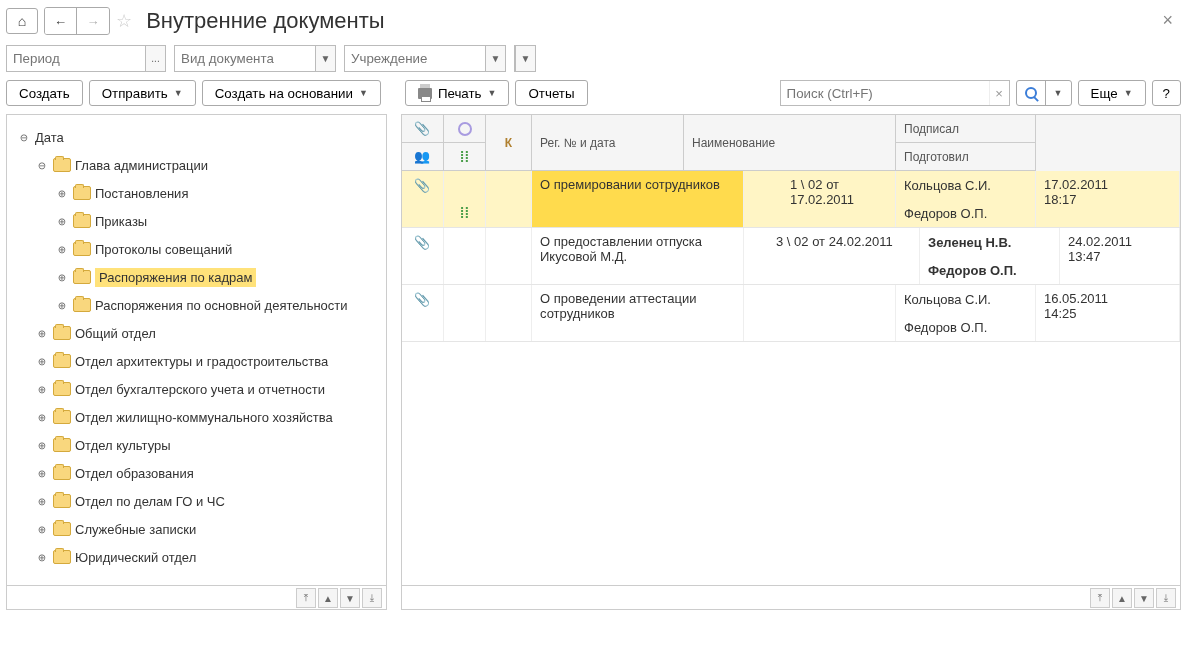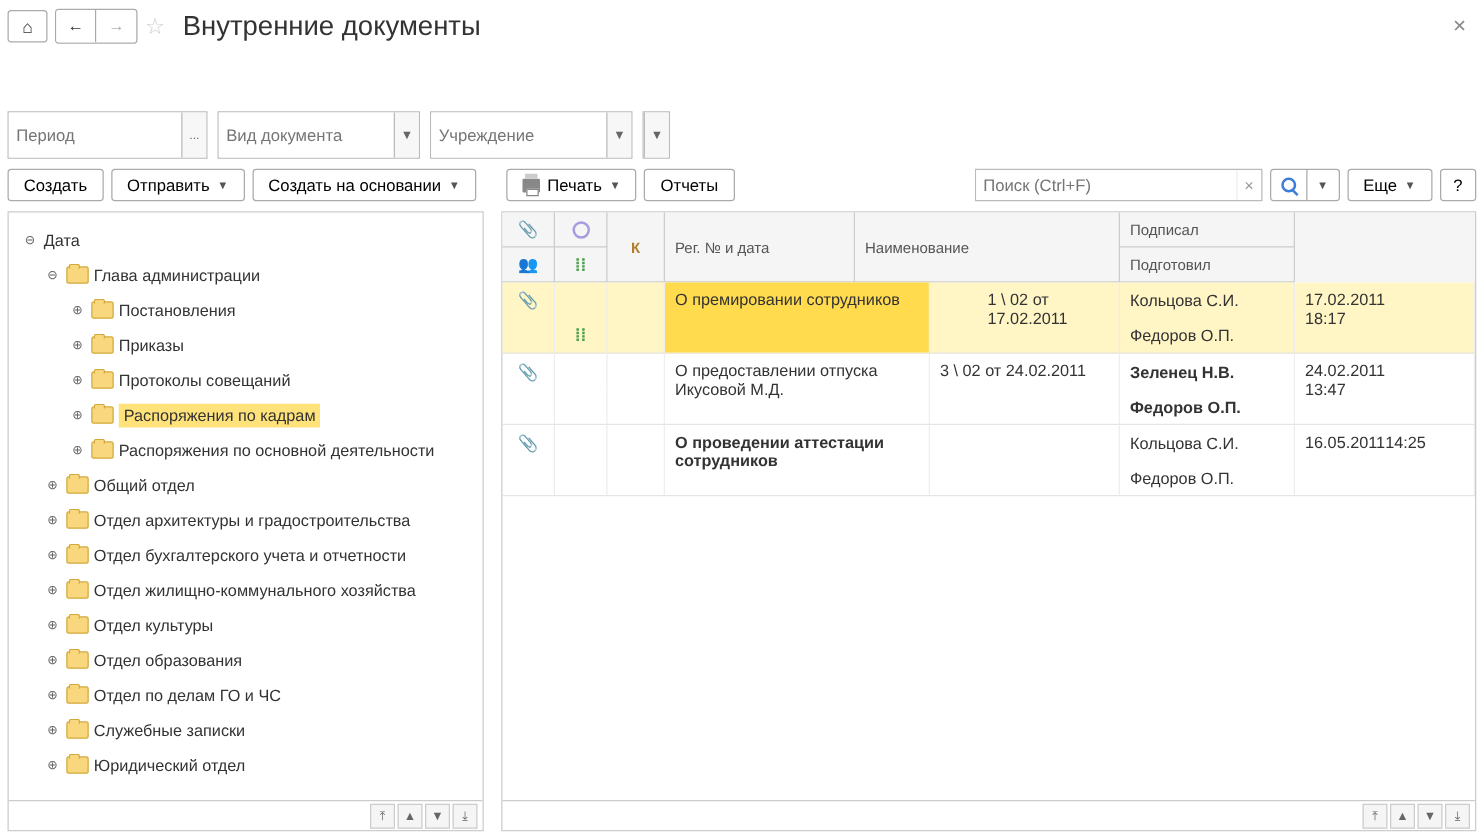--- a/index.html
+++ b/index.html
@@ -6,21 +6,21 @@
 body { font-family: Arial, sans-serif; font-size: 13px; color: #333; background: #fff; padding: 6px; width: 1187px; }
 .header { display: flex; align-items: center; gap: 6px; margin-bottom: 10px; }
 .btn-header { width: 32px; height: 26px; border: 1px solid #aaa; border-radius: 3px; background: #fff; display: flex; align-items: center; justify-content: center; cursor: pointer; }
 .btn-header.disabled { opacity: 0.4; cursor: default; }
 .nav-group { display: flex; border: 1px solid #aaa; border-radius: 3px; overflow: hidden; }
 .nav-group .btn-header { border: none; border-right: 1px solid #aaa; border-radius: 0; }
 .nav-group .btn-header:last-child { border-right: none; }
 .title { font-size: 22px; font-weight: 400; margin-left: 8px; }
 .close-x { margin-left: auto; font-size: 18px; color: #888; cursor: pointer; padding: 4px 8px; }
 .filters { display: flex; gap: 8px; margin-bottom: 8px; }
-.combo { display: flex; border: 1px solid #bbb; height: 38px; margin-top: 44px; }
+.combo { display: flex; border: 1px solid #bbb; height: 27px; }
 .combo input { border: none; padding: 2px 6px; color: #999; outline: none; }
 .combo-btn { width: 20px; border-left: 1px solid #bbb; background: #f7f7f7; display: flex; align-items: center; justify-content: center; cursor: pointer; font-size: 10px; color: #666; }
 .toolbar { display: flex; gap: 6px; margin-bottom: 8px; align-items: center; }
 .btn { height: 26px; padding: 0 12px; border: 1px solid #aaa; border-radius: 3px; background: #fff; cursor: pointer; display: flex; align-items: center; gap: 6px; }
 .btn .chev { font-size: 9px; color: #555; }
 .spacer { flex: 1; }
 .search-box { display: flex; border: 1px solid #bbb; height: 26px; width: 230px; }
 .search-box input { border: none; flex: 1; padding: 2px 6px; color: #ec4899; outline: none; }
 .search-box .clr { width: 20px; display: flex; align-items: center; justify-content: center; color: #999; cursor: pointer; border-left: 1px solid #eee; }
 .icon-btn { display: flex; border: 1px solid #aaa; border-radius: 3px; height: 26px; }
@@ -293,21 +293,21 @@
               <span class="clip">📎</span>
             </div>
             <div class="td small"></div>
           </div>
           <div class="td-stack" style="width: 42px;">
             <div class="td small"></div>
             <div class="td small"></div>
           </div>
           <div class="td" style="width: 46px; height: 56px;"></div>
           <div class="td td-name" style="width: 212px; height: 56px;">О предоставлении отпуска Икусовой М.Д.</div>
-          <div class="td" style="width: 152px; height: 56px;">3 \ 02 от 24.02.2011</div>
+          <div class="td" style="width: 152px; height: 56px; margin-left: 24px;">3 \ 02 от 24.02.2011</div>
           <div class="td-stack" style="width: 140px; font-weight: bold;">
             <div class="td small" style="justify-content: flex-start;">Зеленец Н.В.</div>
             <div class="td small" style="justify-content: flex-start;">Федоров О.П.</div>
           </div>
           <div class="td" style="flex: 1 1 0%; height: 56px; flex-direction: column; align-items: flex-start;">
             <div>24.02.2011</div>
             <div>13:47</div>
           </div>
         </div>
         <div class="trow">
@@ -315,27 +315,27 @@
             <div class="td small">
               <span class="clip">📎</span>
             </div>
             <div class="td small"></div>
           </div>
           <div class="td-stack" style="width: 42px;">
             <div class="td small"></div>
             <div class="td small"></div>
           </div>
           <div class="td" style="width: 46px; height: 56px;"></div>
-          <div class="td td-name" style="width: 212px; height: 56px; font-weight: bold;">О проведении аттестации сотрудников</div>
+          <div class="td td-name" style="width: 212px; height: 56px;">О проведении аттестации сотрудников</div>
           <div class="td" style="width: 152px; height: 56px;"></div>
           <div class="td-stack" style="width: 140px;">
             <div class="td small" style="justify-content: flex-start;">Кольцова С.И.</div>
             <div class="td small" style="justify-content: flex-start;">Федоров О.П.</div>
           </div>
-          <div class="td" style="flex: 1 1 0%; height: 56px; flex-direction: row; align-items: flex-start;">
+          <div class="td" style="flex: 1 1 0%; height: 56px; flex-direction: column; align-items: flex-start;">
             <div>16.05.2011</div>
             <div>14:25</div>
           </div>
         </div>
       </div>
     <div class="panel-footer">
       <div class="pf-btn">⤒</div>
       <div class="pf-btn">▲</div>
       <div class="pf-btn">▼</div>
       <div class="pf-btn">⤓</div>

